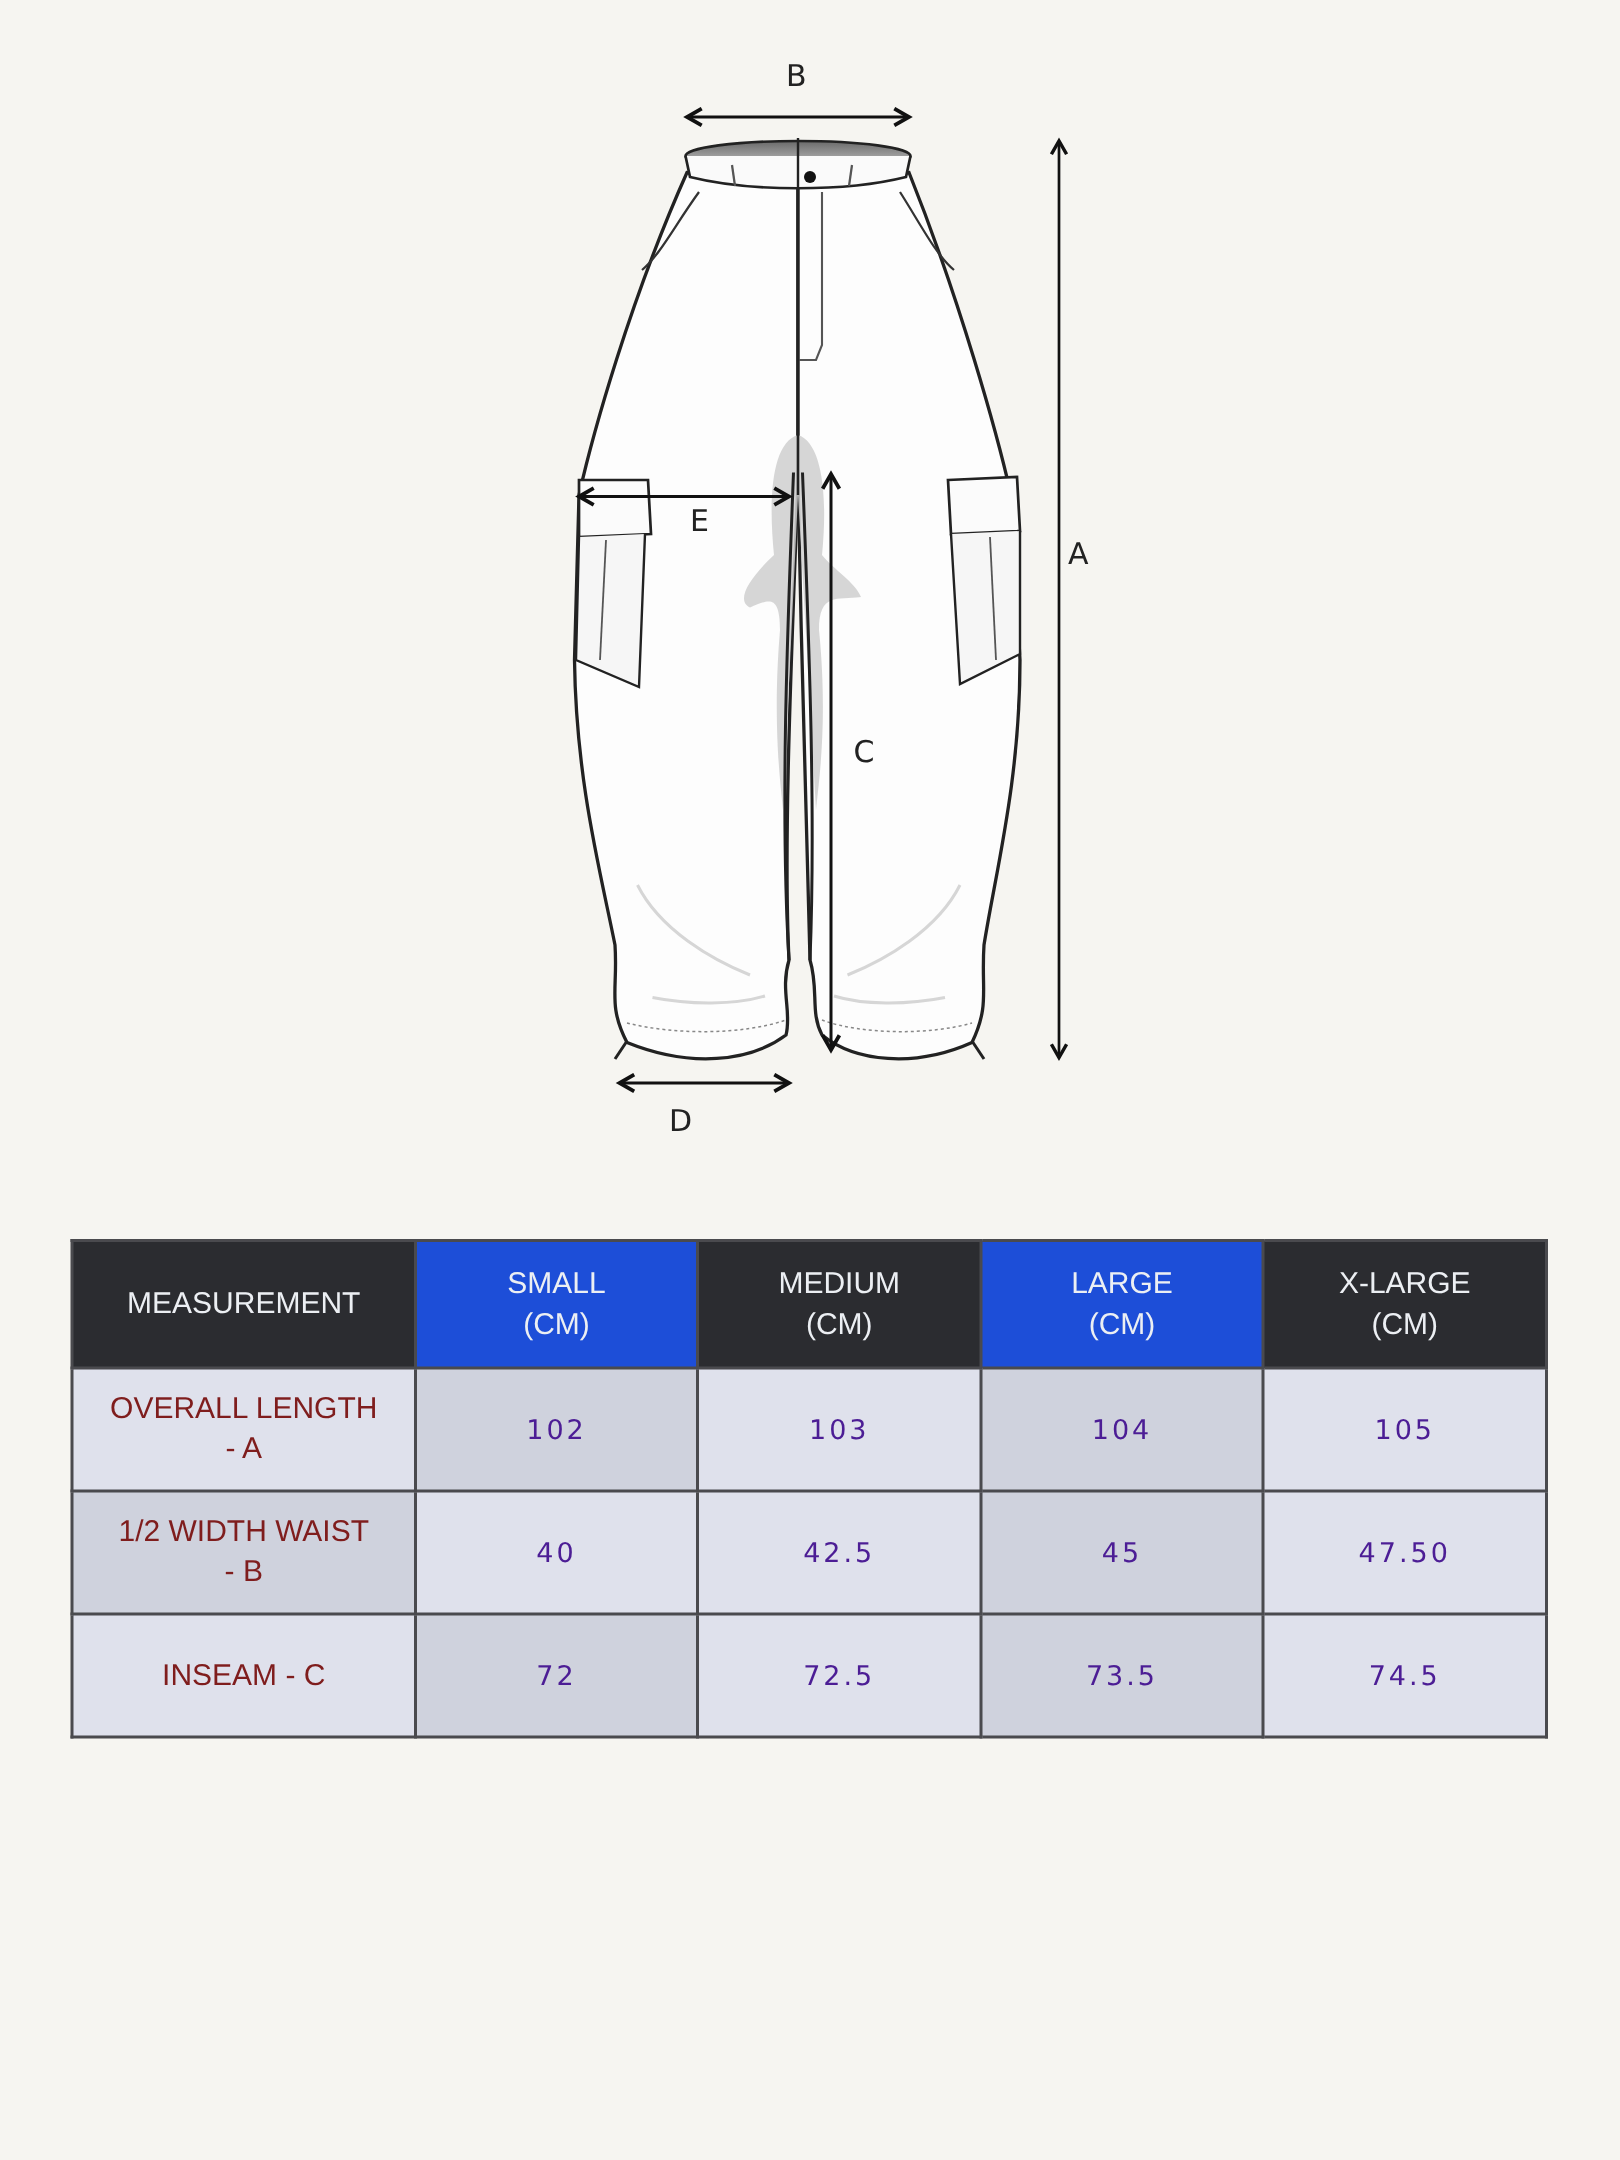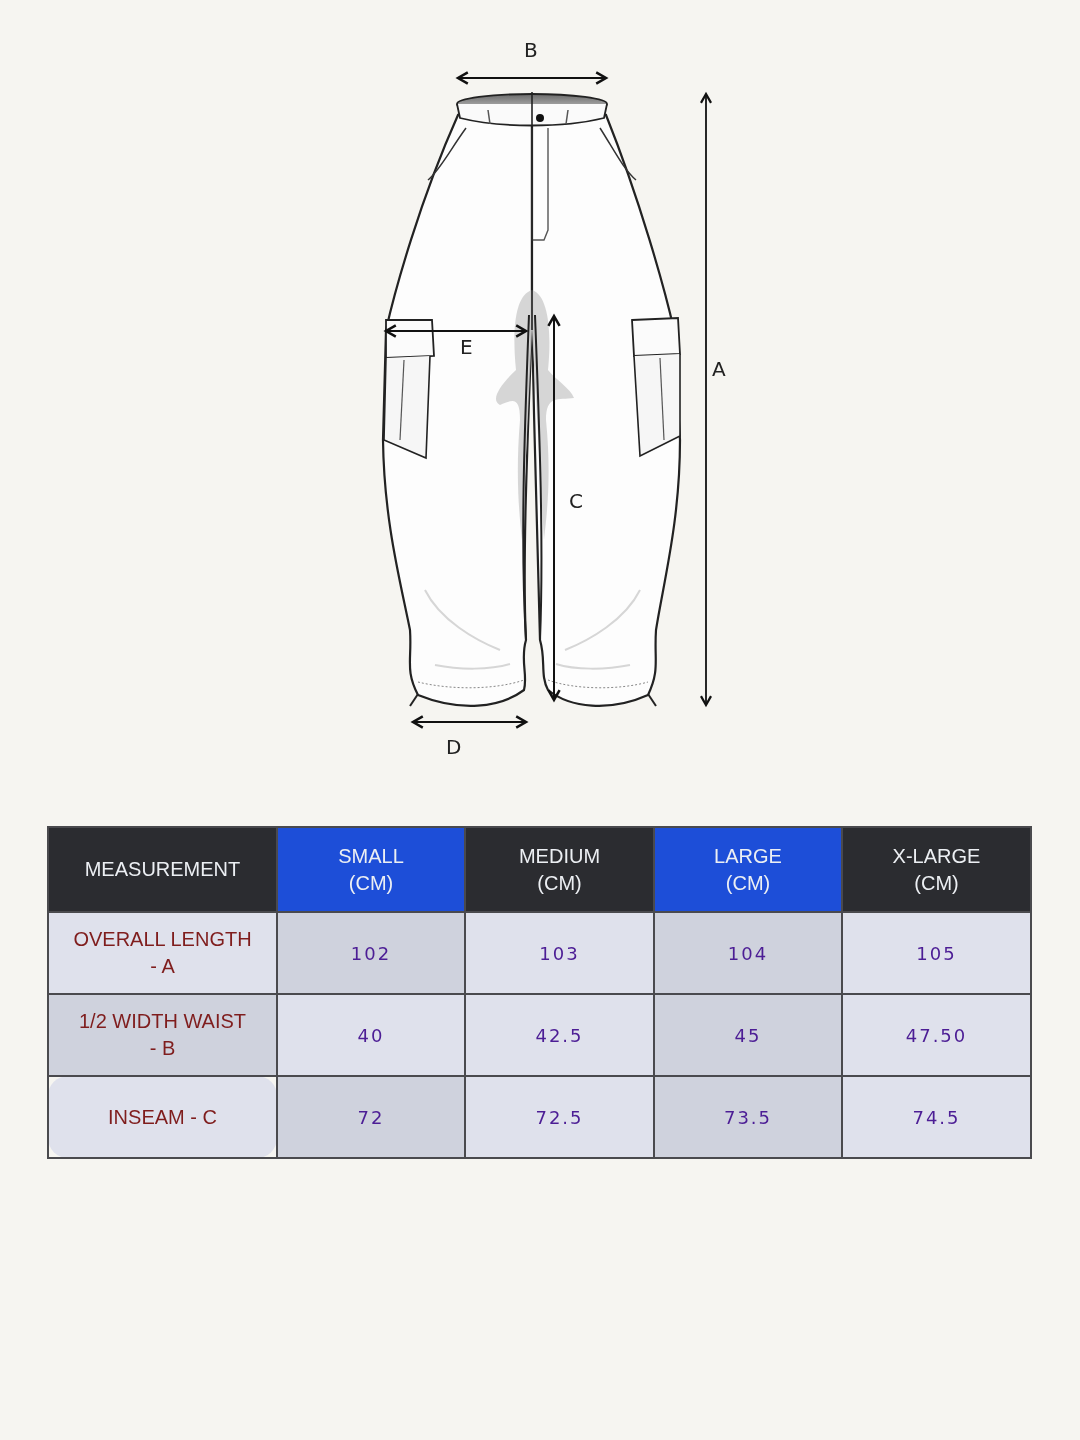--- a/index.html
+++ b/index.html
@@ -24,21 +24,21 @@
   }
   #size-table th.alt { background:#1d4ed8; }
   #size-table td {
     height:80px; font-size:18px; letter-spacing:2px; color:#4c1d95; font-family:"DejaVu Sans", sans-serif;
   }
   #size-table td.label {
     font-family:"Liberation Sans", sans-serif; letter-spacing:0; font-size:20px; line-height:27px; color:#7f1d1d;
   }
   td.c-light { background:#dfe1ec; }
   td.c-dark { background:#cfd2dd; }
-  td.label.top { vertical-align:top; padding-top:12px;border-radius:20px; }
+  td.label.top { vertical-align:top; padding-top:12px; }
 </style>
 </head>
 <body>
 
 <div id="diagram">
   <svg width="1080" height="780" viewBox="0 0 1080 780">
     <defs>
       <marker id="arr" viewBox="0 0 10 10" refX="8" refY="5" markerWidth="7" markerHeight="7" orient="auto-start-reverse">
         <path d="M1 1 L8 5 L1 9" fill="none" stroke="#111" stroke-width="1.8"></path>
       </marker>

